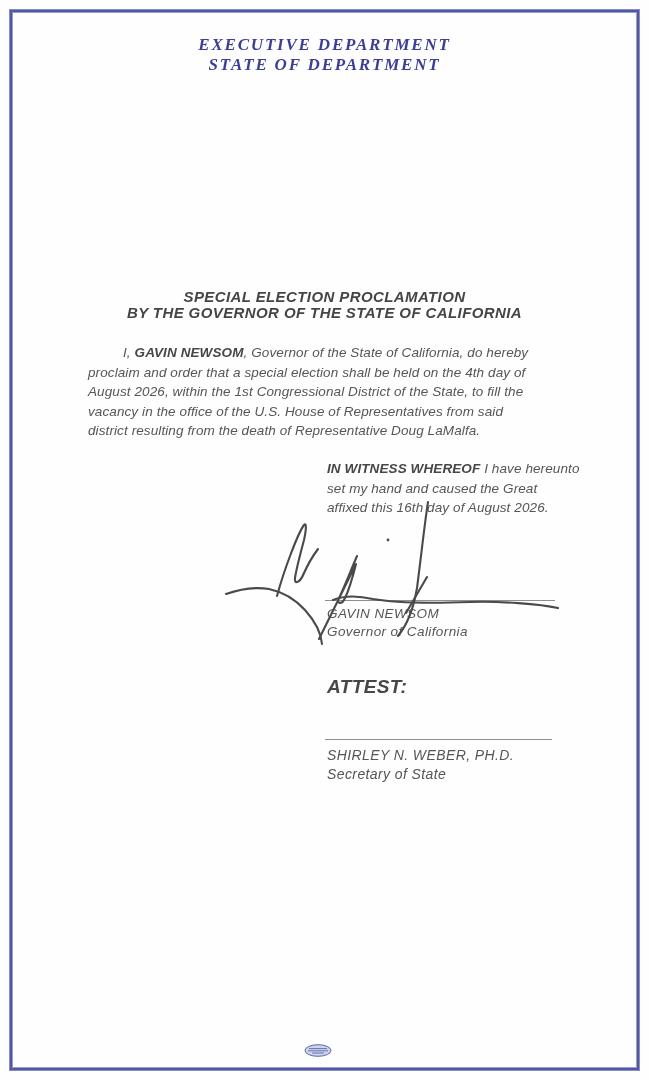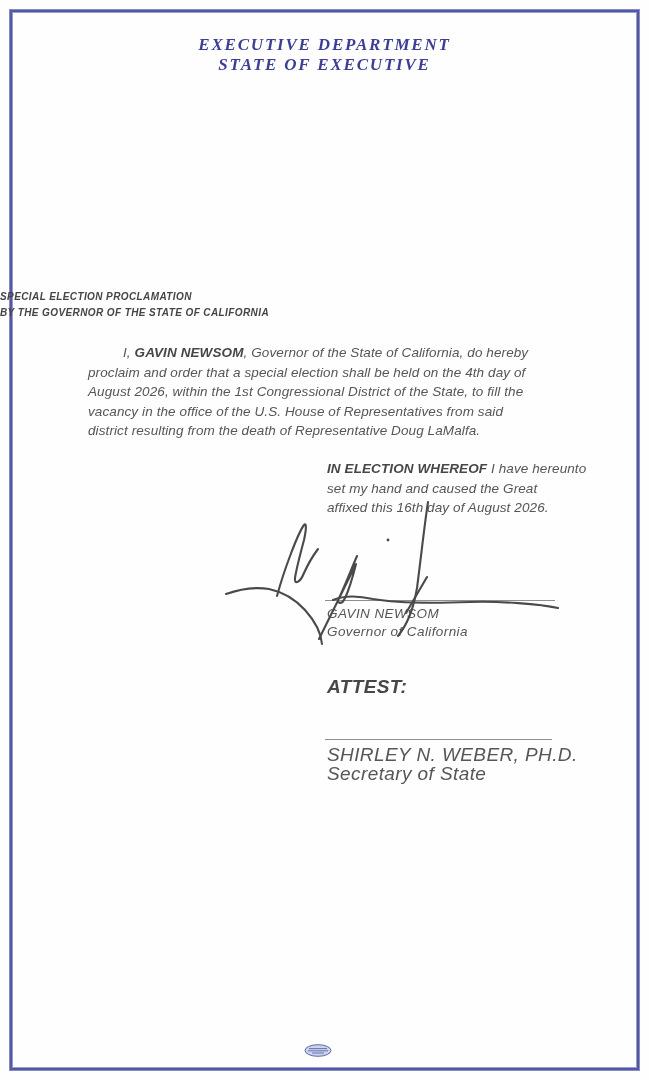--- a/index.html
+++ b/index.html
@@ -24,22 +24,23 @@
     position:absolute; top:35px; left:0; right:0;
     text-align:center;
     font-family:"Liberation Serif", serif;
     font-weight:bold;
     font-size:17px; line-height:20px;
     letter-spacing:1.8px;
     color:#3c3f95;
   }
   .doc-title {
     position:absolute; top:289px; left:0; right:0;
+    text-align:center;
     font-weight:bold;
-    font-size:10px; line-height:15.5px;
+    font-size:15px; line-height:15.5px;
     letter-spacing:0.4px;
     color:#454547;
   }
   .body-par {
     position:absolute; left:88px; top:343px; width:500px;
     font-size:13.5px; line-height:19.5px; letter-spacing:0.1px;
     color:#55555a;
   }
   .body-par .ln { white-space:nowrap; }
   .body-par .indent { padding-left:35px; }
@@ -61,21 +62,21 @@
     font-size:13.5px; line-height:17.5px; letter-spacing:0.4px;
     color:#565659;
   }
   .attest-label {
     position:absolute; left:327px; top:676px;
     font-weight:bold; font-size:19px; letter-spacing:0.4px;
     color:#474749;
   }
   .attest-block {
     position:absolute; left:327px; top:746px;
-    font-size:19px; line-height:18.5px; letter-spacing:0.4px;
+    font-size:14px; line-height:18.5px; letter-spacing:0.4px;
     color:#565659;
   }
   .signature-svg {
     position:absolute; left:215px; top:500px;
     width:400px; height:160px;
     z-index:3;
   }
   .seal-svg {
     position:absolute; left:303px; top:1043px;
     width:30px; height:15px;
@@ -83,38 +84,38 @@
 </style>
 </head>
 <body>
 
 <div class="page">
 
   <div class="frame"></div>
 
   <div class="header">
     <div>EXECUTIVE DEPARTMENT</div>
-    <div>STATE OF EXECUTIVE</div>
+    <div>STATE OF DEPARTMENT</div>
   </div>
 
   <div class="doc-title">
     <div>SPECIAL ELECTION PROCLAMATION</div>
     <div>BY THE GOVERNOR OF THE STATE OF CALIFORNIA</div>
   </div>
 
   <div class="body-par">
     <div class="ln indent"><span>I, </span><span class="bold">GAVIN NEWSOM</span><span>, Governor of the State of California, do hereby</span></div>
     <div class="ln">proclaim and order that a special election shall be held on the 4th day of</div>
     <div class="ln">August 2026, within the 1st Congressional District of the State, to fill the</div>
     <div class="ln">vacancy in the office of the U.S. House of Representatives from said</div>
     <div class="ln">district resulting from the death of Representative Doug LaMalfa.</div>
   </div>
 
   <div class="witness">
-    <div class="ln"><span class="bold">IN ELECTION WHEREOF</span><span> I have hereunto</span></div>
+    <div class="ln"><span class="bold">IN WITNESS WHEREOF</span><span> I have hereunto</span></div>
     <div class="ln">set my hand and caused the Great</div>
     <div class="ln">affixed this 16th day of August 2026.</div>
   </div>
 
   <div class="rule gov-rule"></div>
 
   <svg class="signature-svg" viewBox="0 0 400 160" fill="none" stroke="#4a4a4c" stroke-width="2.1" stroke-linecap="round" stroke-linejoin="round">
 
     <path d="M 11,94 C 28,88 42,87 54,89 C 68,92 80,99 90,110 C 99,120 106,132 107,144"></path>
 

